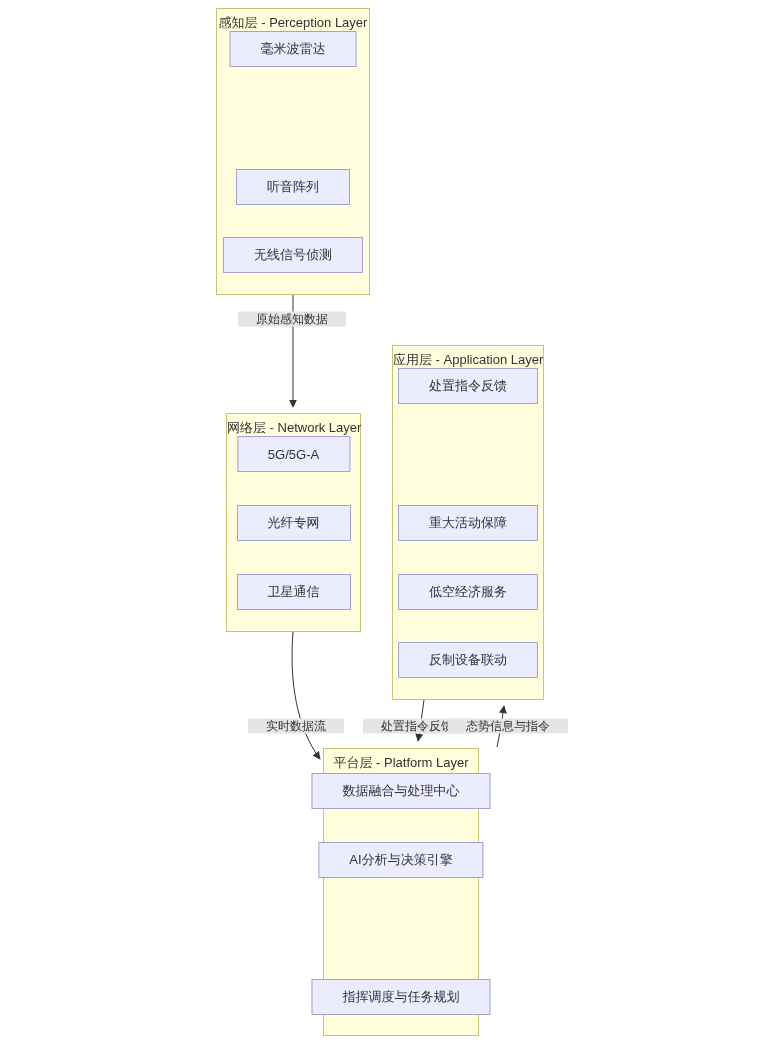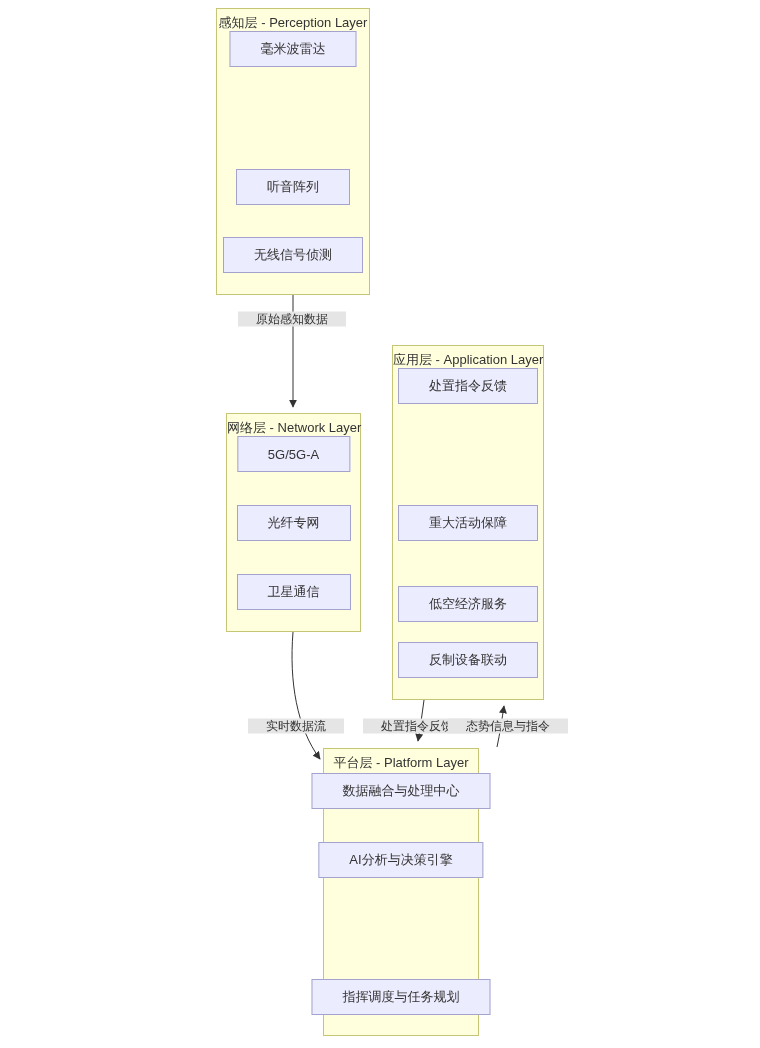--- a/index.html
+++ b/index.html
@@ -95,21 +95,21 @@
     <div class="cluster-title">网络层 - Network Layer</div>
     <div class="node" style="top:22px">5G/5G-A</div>
     <div class="node" style="top:91px">光纤专网</div>
     <div class="node" style="top:160px">卫星通信</div>
   </div>
 
   <div class="cluster" id="c-application">
     <div class="cluster-title">应用层 - Application Layer</div>
     <div class="node" style="top:22px">处置指令反馈</div>
     <div class="node" style="top:159px">重大活动保障</div>
-    <div class="node" style="top:240px">低空经济服务</div>
+    <div class="node" style="top:228px">低空经济服务</div>
     <div class="node" style="top:296px">反制设备联动</div>
   </div>
 
   <div class="cluster" id="c-platform">
     <div class="cluster-title">平台层 - Platform Layer</div>
     <div class="node" style="top:24px">数据融合与处理中心</div>
     <div class="node" style="top:93px">AI分析与决策引擎</div>
     <div class="node" style="top:230px">指挥调度与任务规划</div>
   </div>
 

